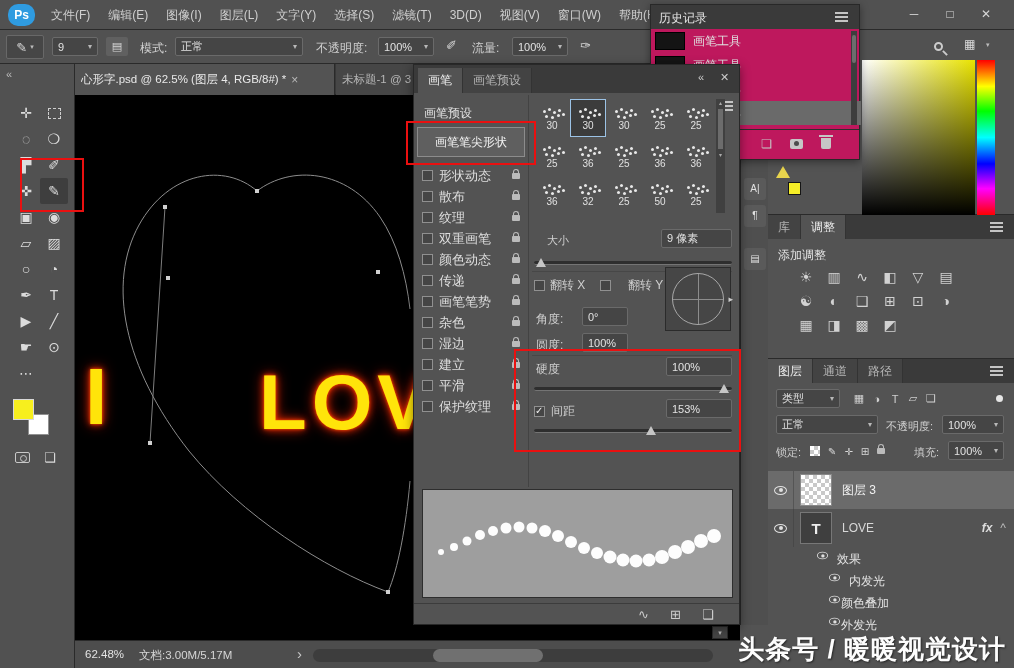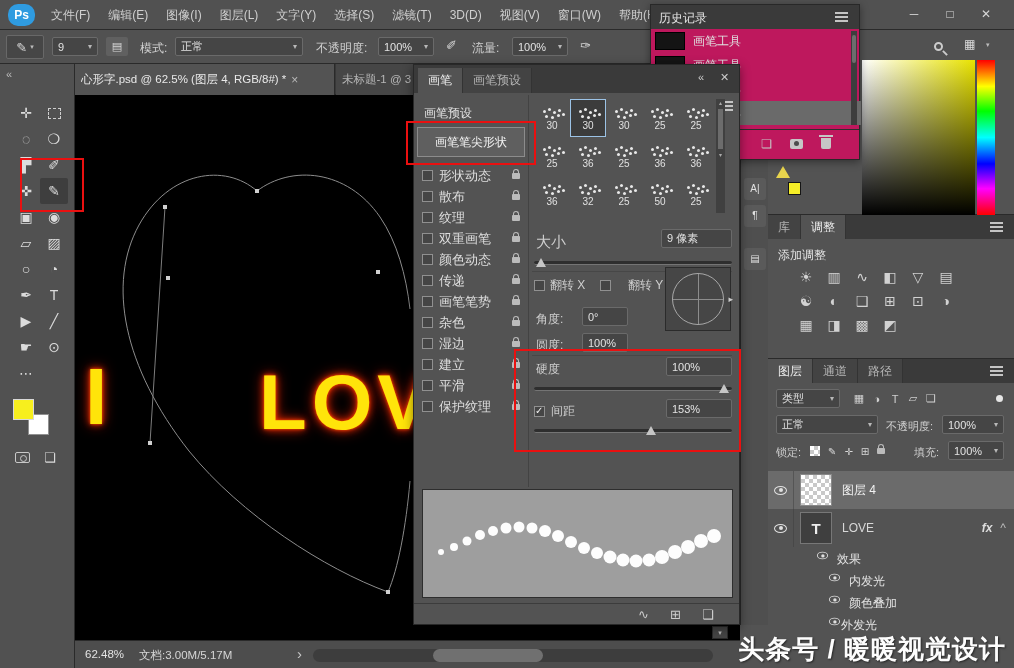--- a/index.html
+++ b/index.html
@@ -327,42 +327,42 @@
     <div class="abs well" style="left:180px;top:82px;width:56px">
       <span>100%</span>
       <span class="car">▾</span>
     </div>
 
     <div class="abs row" style="left:0;top:112px;width:246px;height:38px;background:#6b6b6b">
       <span style="width:26px;display:flex;justify-content:center;border-right:1px solid #555;height:38px;align-items:center">
           <span class="eye"></span>
         </span>
       <span class="checker" style="width:32px;height:32px;margin-left:6px;border:1px solid #888"></span>
-      <span style="margin-left:10px;color:#f2f2f2">图层 4</span>
+      <span style="margin-left:10px;color:#f2f2f2">图层 3</span>
     </div>
     <div class="abs row" style="left:0;top:150px;width:246px;height:38px">
       <span style="width:26px;display:flex;justify-content:center;border-right:1px solid #484848;height:38px;align-items:center">
           <span class="eye"></span>
         </span>
       <span style="width:32px;height:32px;margin-left:6px;background:#3f3f3f;border:1px solid #777;display:flex;align-items:center;justify-content:center;font-weight:bold;font-size:15px;color:#eee">T</span>
       <span style="margin-left:10px">LOVE</span>
       <span style="margin-left:auto;font-weight:bold;font-style:italic;color:#ddd">fx</span>
       <span style="margin:0 8px 0 8px;color:#bbb">^</span>
     </div>
     <div class="ef-row" style="top:192px">
       <span class="eye sm" style="margin-left:48px"></span>
       <span style="margin-left:8px">效果</span>
     </div>
     <div class="ef-row" style="top:214px">
       <span class="eye sm" style="margin-left:60px"></span>
       <span style="margin-left:8px">内发光</span>
     </div>
     <div class="ef-row" style="top:236px">
       <span class="eye sm" style="margin-left:60px"></span>
-      <span style="margin-left:8px">颜色叠加</span>
+      <span style="margin-left:0">颜色叠加</span>
     </div>
     <div class="ef-row" style="top:258px">
       <span class="eye sm" style="margin-left:60px"></span>
       <span style="margin-left:0">外发光</span>
     </div>
   </div>
 
   <div class="abs" style="left:413px;top:64px;width:327px;height:561px;background:#535353;border:1px solid #282828;z-index:5;box-shadow:0 3px 10px rgba(0,0,0,.45)">
     <div class="abs panelhdr" style="left:0;top:0;width:325px;height:28px">
       <span class="tab on" style="margin:3px 0 0 4px;height:25px">画笔</span><span class="tab" style="margin-top:3px;height:25px">画笔预设</span>
@@ -494,21 +494,21 @@
           <span class="tipdots"></span>
           <span class="tip-num">50</span>
         </div>
       <div class="tip-cell">
           <span class="tipdots"></span>
           <span class="tip-num">25</span>
         </div>
     </div>
     <div class="abs" style="left:302px;top:34px;width:9px;height:114px;background:#404040;text-align:center;color:#aaa;font-size:6px;line-height:8px">▴<br><span style="display:inline-block;width:5px;height:40px;background:#6c6c6c;margin-top:2px"></span><br>▾</div>
 
-    <span class="abs lbl" style="left:122px;top:168px;font-size:15px">大小</span>
+    <span class="abs lbl" style="left:133px;top:168px;font-size:11px">大小</span>
     <div class="abs well" style="left:247px;top:164px;width:71px">
         <span>9 像素</span>
       </div>
     <div class="slider" style="left:120px;top:196px;width:198px">
         <span class="thumb" style="left:2px"></span>
       </div>
 
     <div class="abs" style="left:118px;top:206px;width:200px;height:1px;background:#474747"></div>
 
     <div class="abs row" style="left:120px;top:212px;gap:5px">

